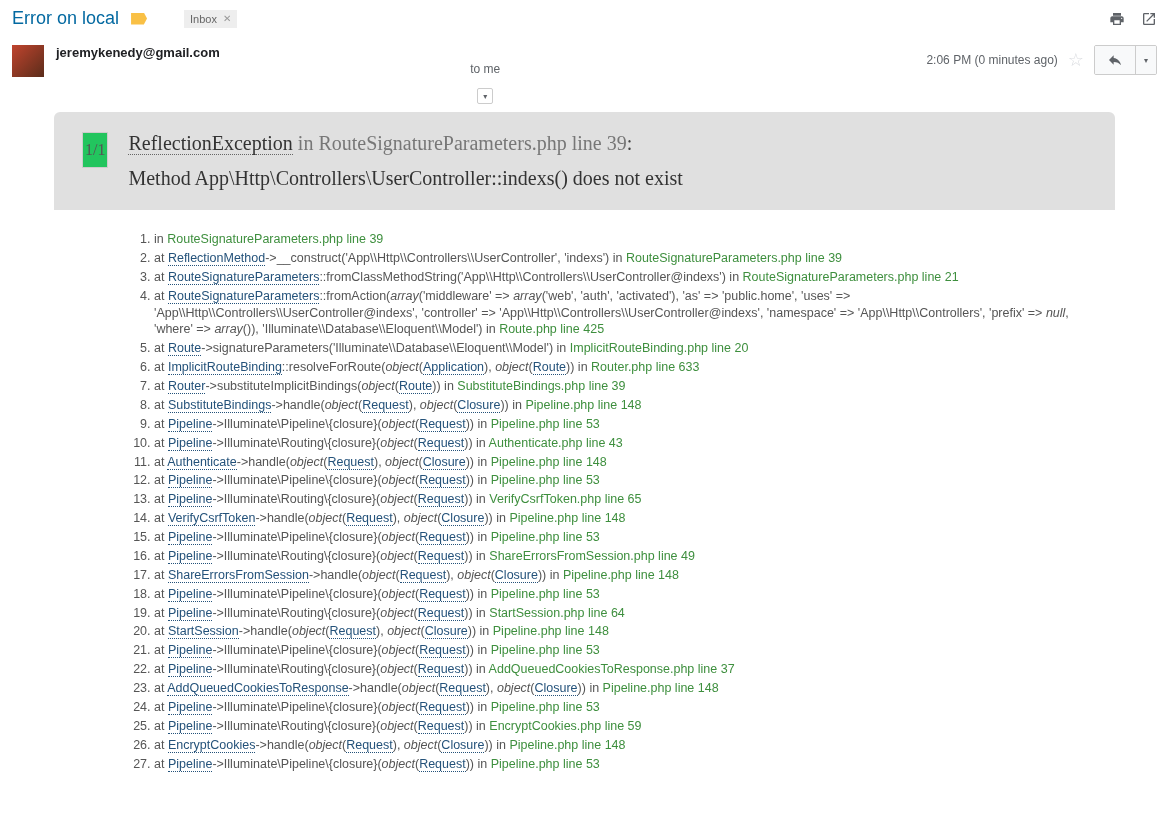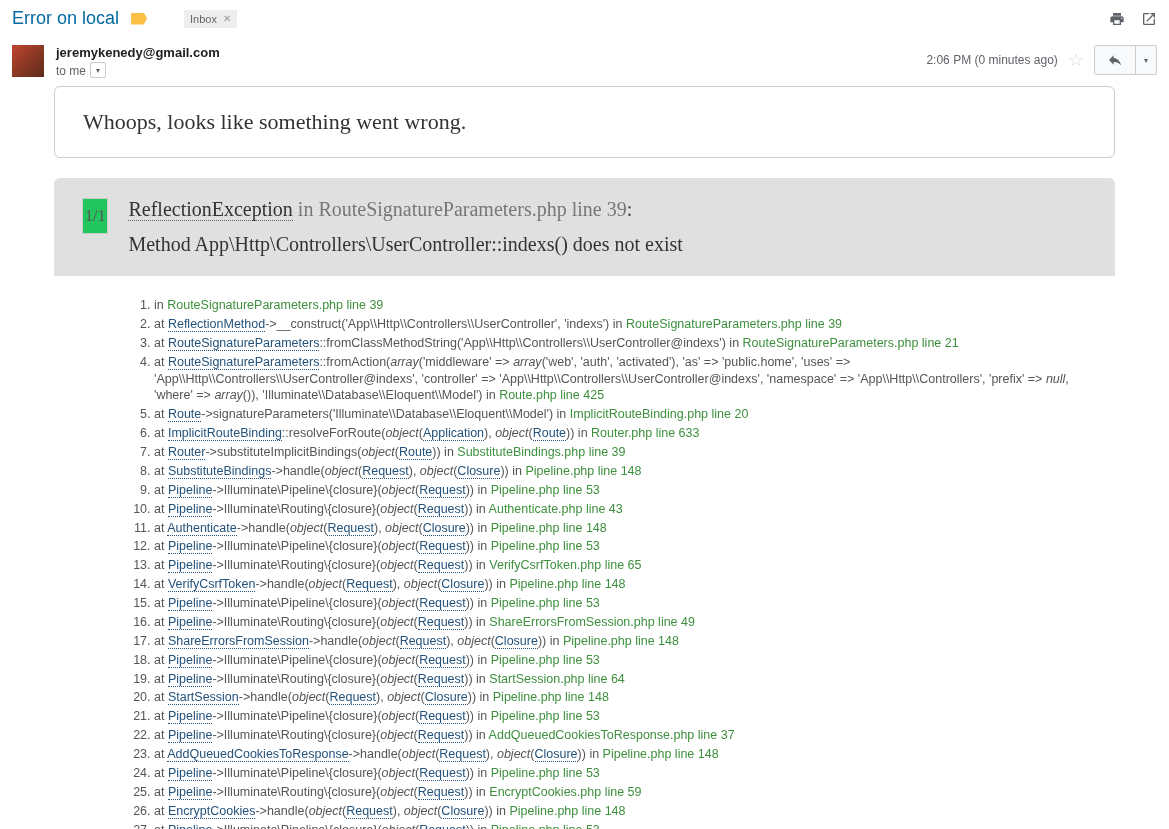--- a/index.html
+++ b/index.html
@@ -63,23 +63,24 @@
   .sender-info { flex: 1; }
   .sender-email {
     font-weight: bold;
     font-size: 13px;
     color: #202124;
   }
   .to-line {
     color: #5f6368;
     font-size: 12px;
     display: flex;
-    align-items: flex-end;
-    gap: 4px;
+    align-items: center;
+    gap: 12px;
     margin-top: 2px;
+    flex-direction: column;
   }
   .dd-caret {
     width: 14px; height: 14px;
     border: 1px solid #ccc;
     display: inline-flex;
     align-items: center;
     justify-content: center;
     font-size: 8px;
     color: #5f6368;
     border-radius: 2px;
@@ -210,21 +211,20 @@
         <svg width="16" height="16" viewBox="0 0 24 24" fill="#5f6368">
             <path d="M10 9V5l-7 7 7 7v-4.1c5 0 8.5 1.6 11 5.1-1-5-4-10-11-11z"></path>
           </svg>
       </div>
       <div class="reply-dd">▾</div>
     </div>
   </div>
 </div>
 
 <div class="email-body">
-  <div class="error-banner">Whoops, looks like something went wrong.</div>
 
   <div class="exception-box">
     <div class="counter">1/1</div>
     <div class="exc-content">
       <div class="exc-line1">
         <span class="exc-name">ReflectionException</span><span class="exc-in"> in </span><span class="exc-file">RouteSignatureParameters.php line 39</span><span>:</span>
       </div>
       <div class="exc-msg">Method App\Http\Controllers\UserController::indexs() does not exist</div>
     </div>
   </div>

